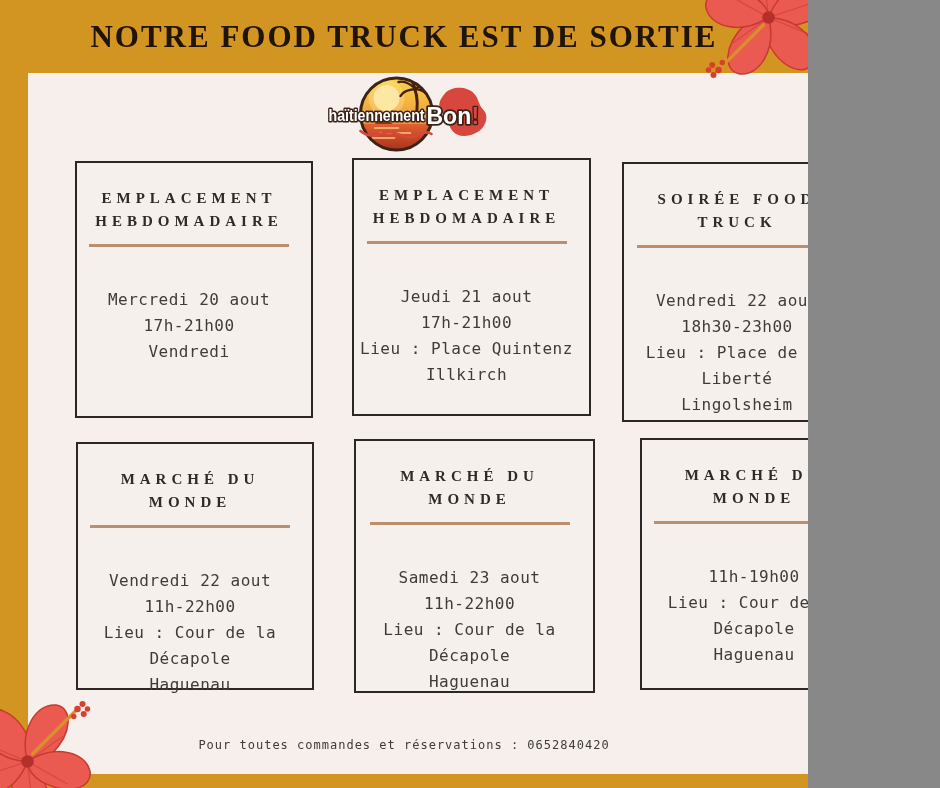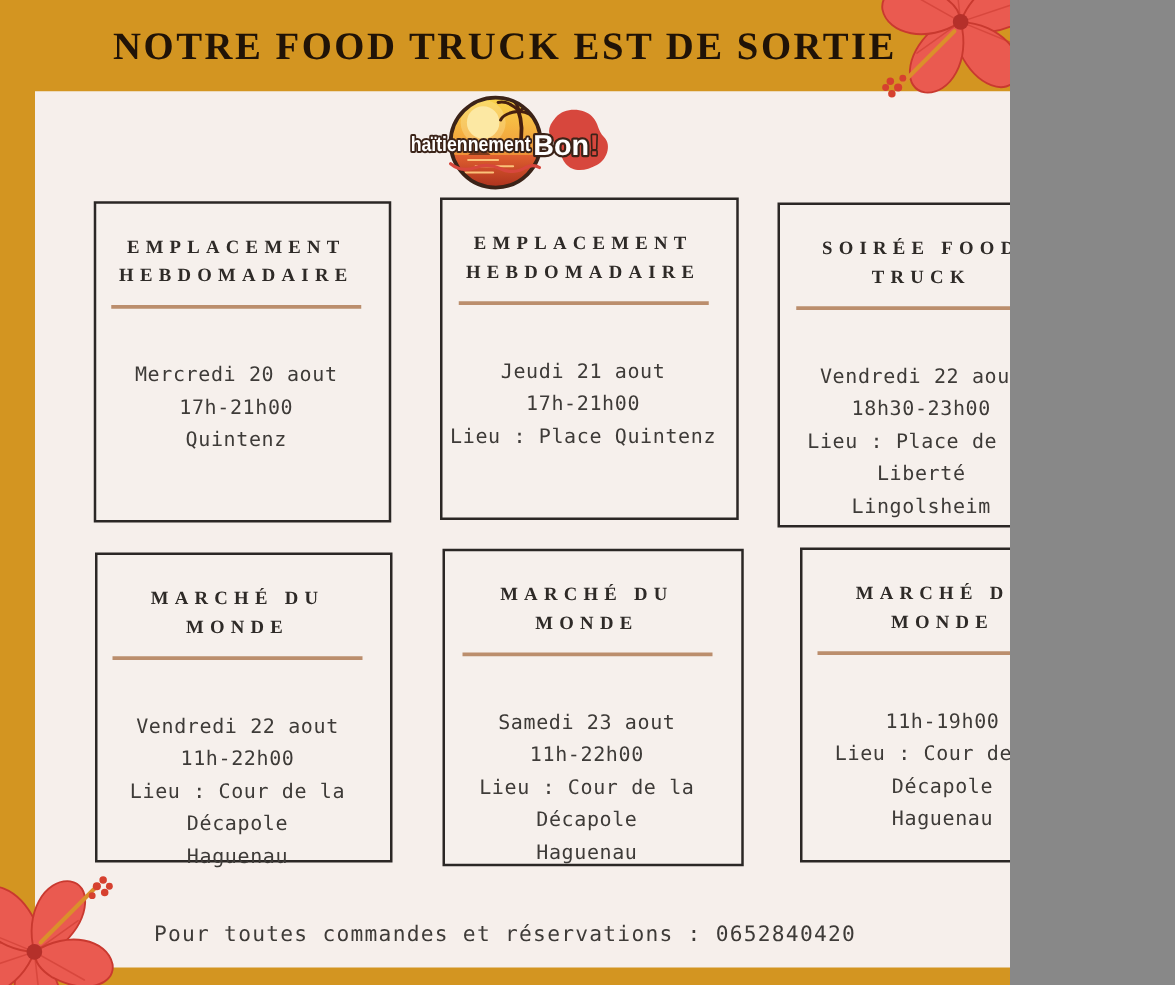--- a/index.html
+++ b/index.html
@@ -41,21 +41,21 @@
   .card-body{
     margin-top:40px;
     font-family:"DejaVu Sans Mono","Liberation Mono",monospace;
     font-size:16px;letter-spacing:0.5px;line-height:26px;
     color:var(--body-text,#3E3B38);
   }
   .card-body p{margin:0;}
   .footer{
     position:absolute;left:0;top:738px;width:100%;margin:0;text-align:center;
     font-family:"DejaVu Sans Mono","Liberation Mono",monospace;
-    font-size:17px;letter-spacing:1px;color:var(--body-text,#3E3B38);
+    font-size:12px;letter-spacing:1px;color:var(--body-text,#3E3B38);
     white-space:nowrap;
   }
   .flower{position:absolute;pointer-events:none;}
   .flower-tr{right:-33px;top:-30px;width:150px;height:125px;}
   .flower-bl{left:-45px;top:684px;width:150px;height:125px;transform:rotate(180deg);}
 </style>
 </head>
 <body>
 
 <div class="poster">
@@ -113,31 +113,32 @@
       <path d="M44,59 c6,5 12,6 20,3 c8,-3 14,-2 20,1 c6,3 14,3 20,-1 c4,-2 8,-2 11,0" stroke="var(--logo-red,#D7473D)" stroke-width="2.6" fill="none" stroke-linecap="round"></path>
     </svg>
   </div>
 
   <section class="card" style="left:75px;top:161px;width:238px;height:257px">
     <h2 class="card-heading">EMPLACEMENT HEBDOMADAIRE</h2>
     <div class="card-divider"></div>
     <div class="card-body">
       <p>Mercredi 20 aout</p>
       <p>17h-21h00</p>
-      <p>Quintenz</p>
+      <p>Vendredi</p>
     </div>
   </section>
 
   <section class="card" style="left:352px;top:158px;width:239px;height:258px">
     <h2 class="card-heading">EMPLACEMENT HEBDOMADAIRE</h2>
     <div class="card-divider"></div>
     <div class="card-body">
       <p>Jeudi 21 aout</p>
       <p>17h-21h00</p>
       <p>Lieu : Place Quintenz</p>
+      <p>Illkirch</p>
     </div>
   </section>
 
   <section class="card" style="left:622px;top:162px;width:240px;height:260px">
     <h2 class="card-heading">SOIRÉE FOOD TRUCK</h2>
     <div class="card-divider"></div>
     <div class="card-body">
       <p>Vendredi 22 aout</p>
       <p>18h30-23h00</p>
       <p>Lieu : Place de la Liberté</p>

